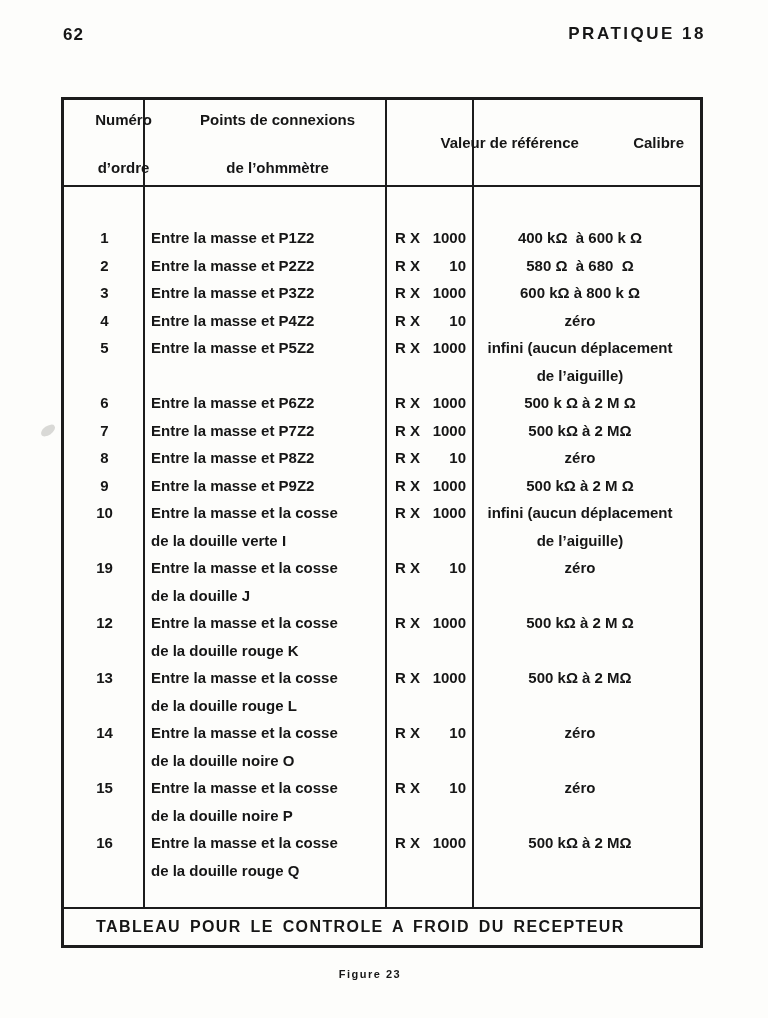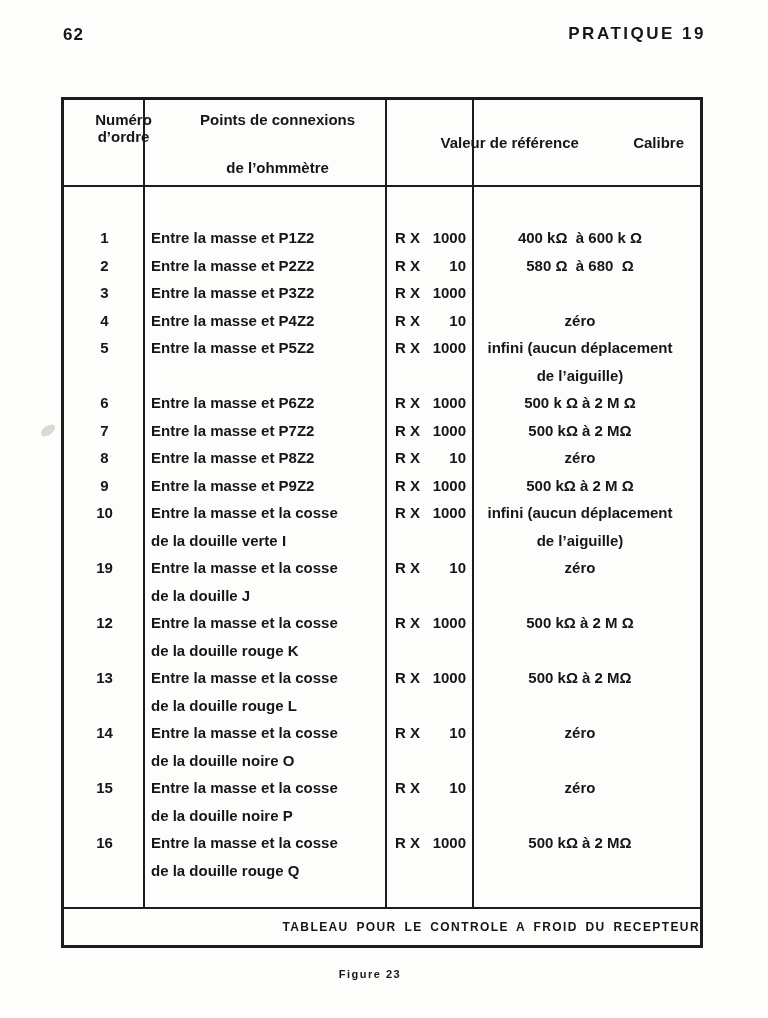--- a/index.html
+++ b/index.html
@@ -28,55 +28,55 @@
     border:3px solid #1c1c1c;
   }
   .vline { position:absolute; top:0; width:2px; height:807px; background:#1c1c1c; }
   .vline1 { left:79px; } .vline2 { left:321px; } .vline3 { left:408px; }
 
   .thead {
     position:absolute; top:0; left:0; width:636px; height:87px;
     border-bottom:2px solid #1c1c1c; display:flex; font-size:15px;
   }
   .hc { display:flex; flex-direction:column; align-items:center; }
-  .hc1 { width:62px;  padding:11px 0 9px;margin-left:30px; }
+  .hc1 { width:62px;  justify-content:space-between; padding:11px 0 9px;margin-left:30px; }
   .hc2 { width:262px; justify-content:space-between; padding:11px 0 9px; }
   .hc3 { width:87px;  justify-content:center; }
   .hc4 { width:226px; justify-content:center; }
 
   .tbody {
     position:absolute; top:87px; left:0; width:636px; height:720px;
     padding-top:37px; font-size:15px;
   }
   .trow { display:flex; align-items:flex-start; }
   .c  { line-height:27.5px; }
   .c1 { width:81px;  text-align:center; }
   .c2 { width:242px; padding-left:6px; }
   .c3 { width:87px;  padding:0 8px; display:flex; justify-content:space-between; align-items:flex-start; }
   .c4 { width:212px; text-align:center; white-space:pre; }
 
   .tfoot {
     position:absolute; left:0; top:807px; width:636px; height:38px;
     border-top:2px solid #1c1c1c;
-    display:flex; align-items:center; justify-content:flex-end;
-    font-size:12px; letter-spacing:1.4px; word-spacing:3px;
+    display:flex; align-items:center; justify-content:flex-start;
+    font-size:16px; letter-spacing:1.4px; word-spacing:3px;padding-left:32px;
   }
 
   .figcap {
     position:absolute; left:0; top:968px; width:660px;
     text-align:center; font-size:11px; letter-spacing:1.5px;margin-left:40px;
   }
 </style>
 </head>
 <body>
 
 <div class="page">
 
   <div class="page-num">62</div>
-  <div class="running-head">PRATIQUE 19</div>
+  <div class="running-head">PRATIQUE 18</div>
 
   <div class="smudge"></div>
 
   <div class="ref-table">
     <div class="vline vline1"></div>
     <div class="vline vline2"></div>
     <div class="vline vline3"></div>
 
     <div class="thead">
       <div class="hc hc1">
@@ -120,20 +120,21 @@
   </div>
         <div class="trow">
     <div class="c c1">3</div>
     <div class="c c2">
             <div class="line">Entre la masse et P3Z2</div>
           </div>
     <div class="c c3">
             <span>R X</span>
             <span>1000</span>
           </div>
+    <div class="c c4"><div class="line">600 kΩ à 800 k Ω</div></div>
   </div>
         <div class="trow">
     <div class="c c1">4</div>
     <div class="c c2">
             <div class="line">Entre la masse et P4Z2</div>
           </div>
     <div class="c c3">
             <span>R X</span>
             <span>10</span>
           </div>

